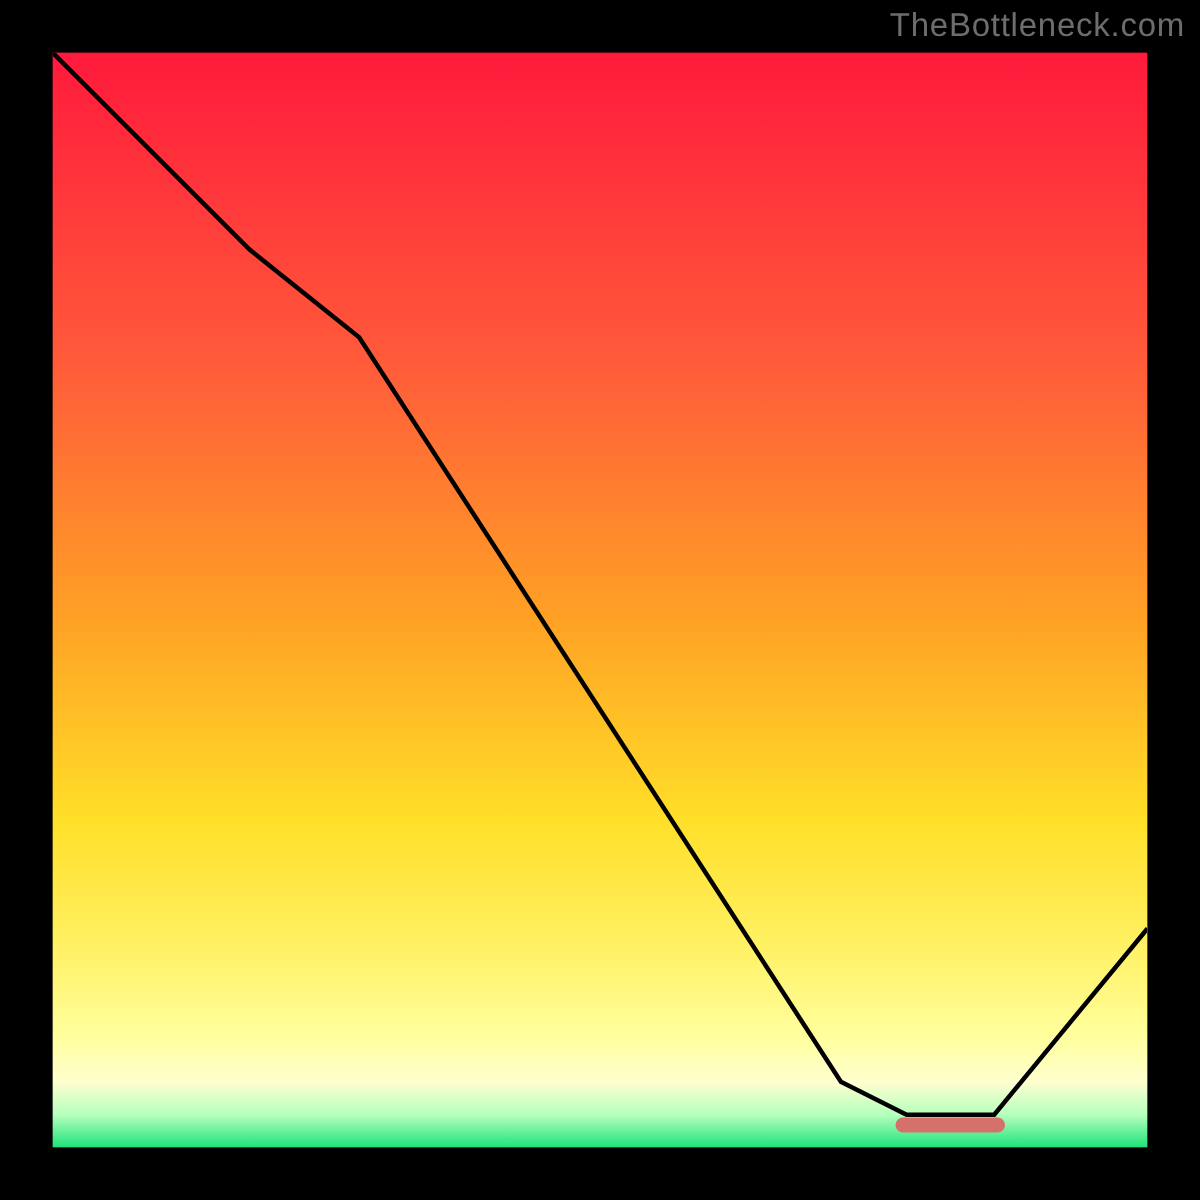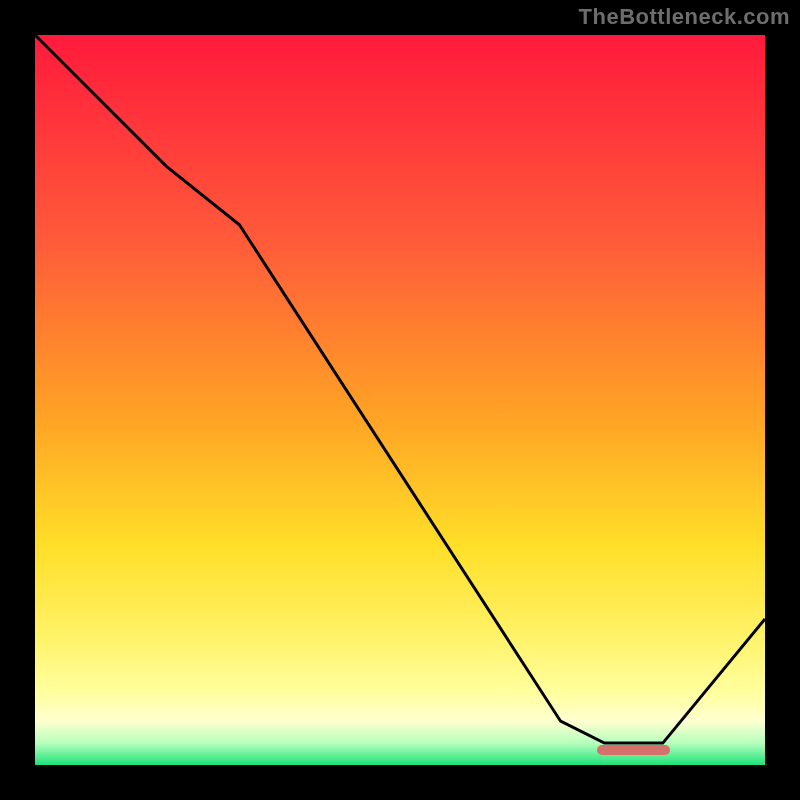--- a/index.html
+++ b/index.html
@@ -16,21 +16,21 @@
     width: 800px;
     height: 800px;
     background: #000;
   }
   .watermark {
     position: absolute;
     top: 4px;
     right: 10px;
     color: #6d6d6d;
     font-size: 22px;
-    font-weight: 700;
+    font-weight: 400;
     letter-spacing: 0.5px;
     z-index: 4;
   }
   .plot {
     position: absolute;
     left: 35px;
     top: 35px;
     width: 730px;
     height: 730px;
     background: #000;

